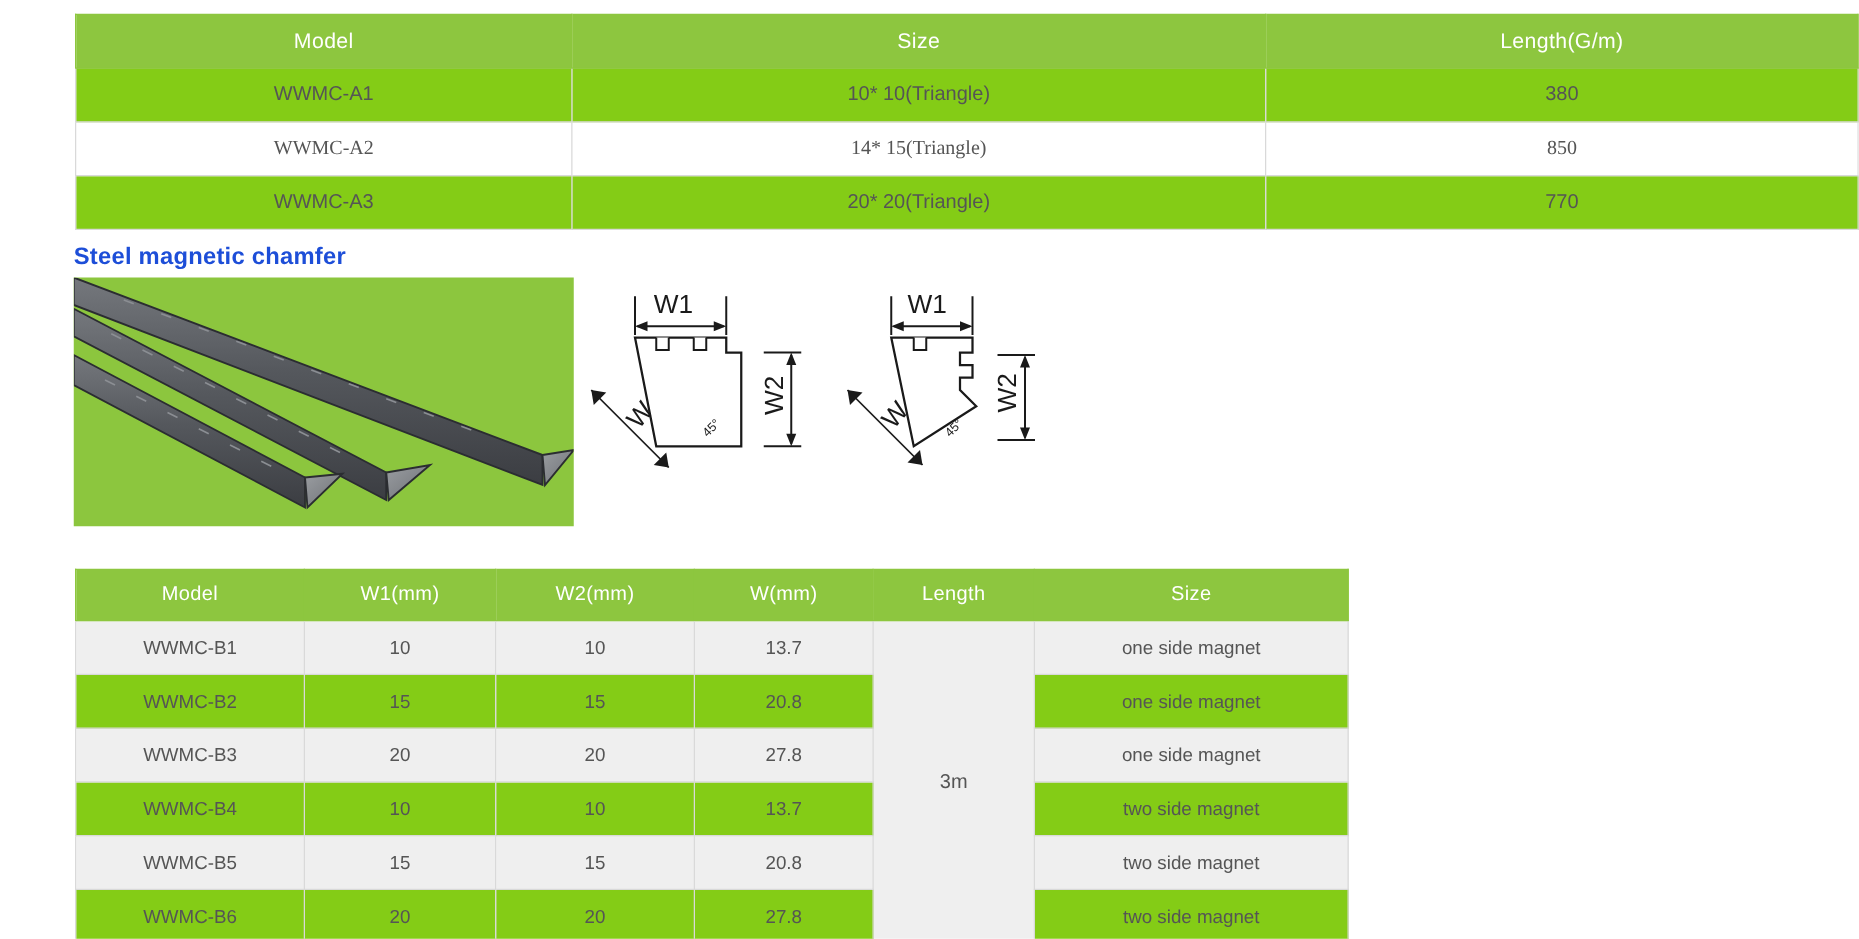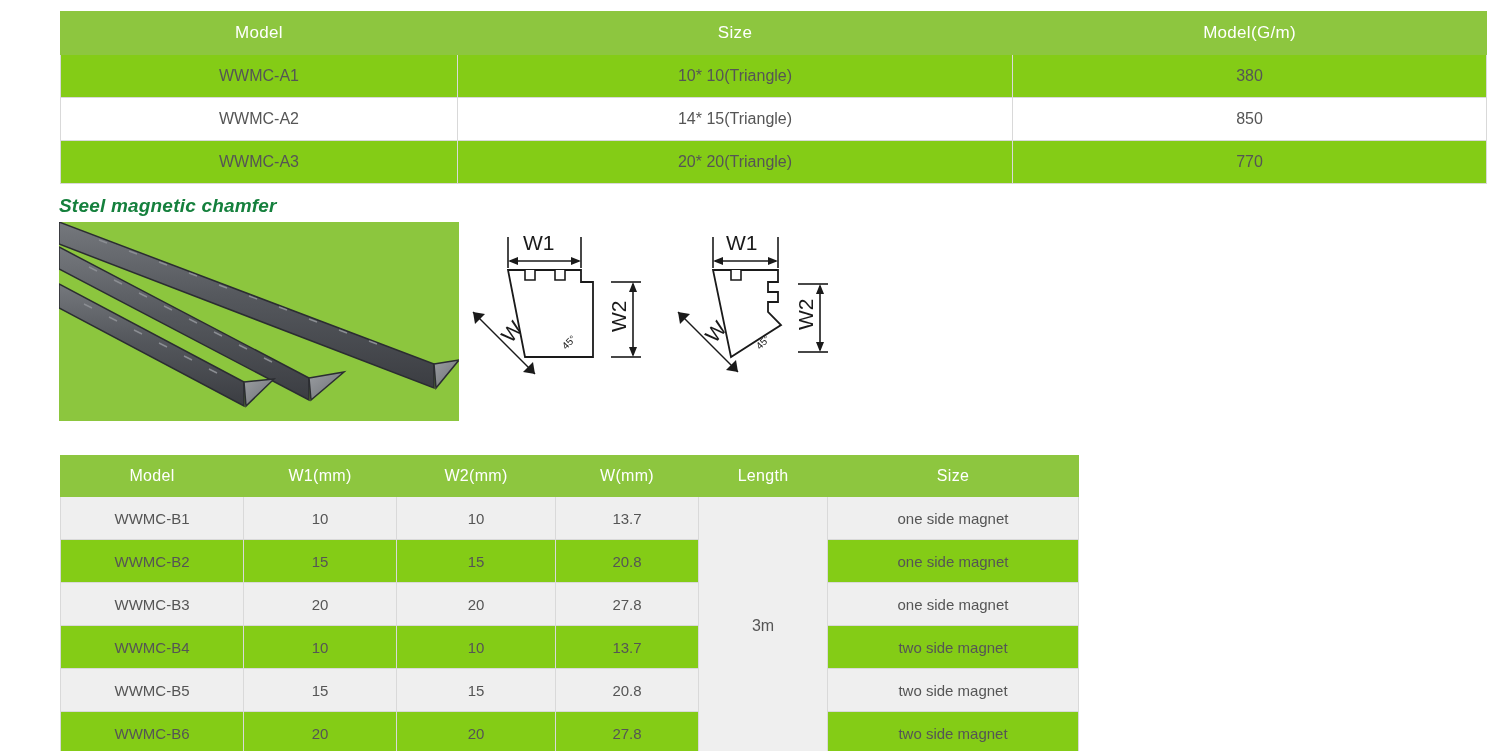--- a/index.html
+++ b/index.html
@@ -41,32 +41,32 @@
   .table1 td {
     font-size: 16px;
     height: 40px;
     color: #555;
   }
   .table1 tr.alt td {
     background: #84cc16;
   }
   .table1 tr.white td {
     background: #ffffff;
+    font-family: Liberation Serif, serif;
   }
 
   
   .section-title {
     position: absolute;
     left: 59px;
     top: 195px;
     font-size: 19px;
     font-weight: bold;
-    color: #15803d;
+    color: #1d4ed8;
     letter-spacing: 0.2px;
-    font-style: italic;
   }
 
   
   .photo {
     position: absolute;
     left: 59px;
     top: 222px;
     width: 400px;
     height: 199px;
     background: #8cc63e;
@@ -119,21 +119,21 @@
   }
 </style>
 </head>
 <body>
 
 <table class="table1">
   <thead>
     <tr>
       <th style="width:394px">Model</th>
       <th style="width:552px">Size</th>
-      <th>Model(G/m)</th>
+      <th>Length(G/m)</th>
     </tr>
   </thead>
   <tbody>
     <tr class="alt">
       <td>WWMC-A1</td>
       <td>10* 10(Triangle)</td>
       <td>380</td>
     </tr>
     <tr class="white">
       <td>WWMC-A2</td>

